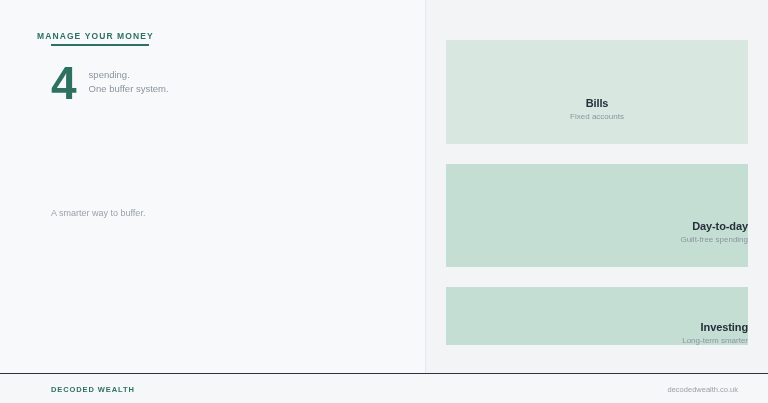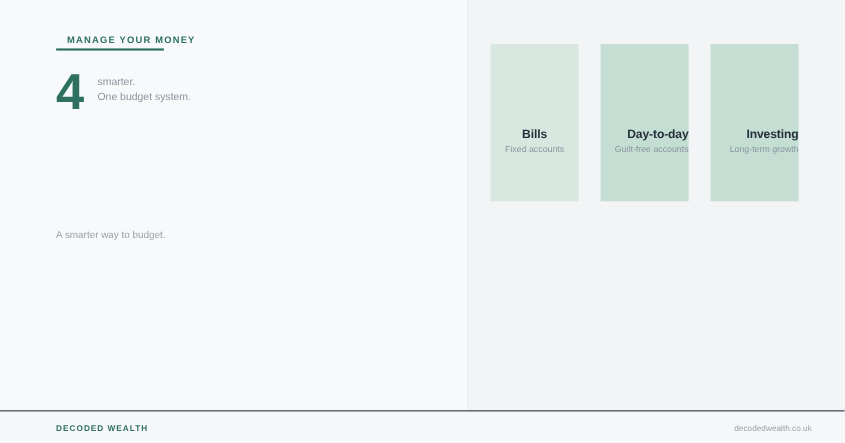--- a/index.html
+++ b/index.html
@@ -44,21 +44,21 @@
     position: absolute;
     left: 426px;
     top: 0;
     right: 0;
     height: 373px;
     background: #f2f4f6;
   }
 
   .eyebrow {
     position: absolute;
-    left: 61px;
+    left: 37px;
     top: 31px;
     font-size: 8.5px;
     font-weight: bold;
     letter-spacing: 1.1px;
     color: #2e7160;
     text-transform: uppercase;
     white-space: nowrap;
   }
   .eyebrow-rule {
     position: absolute;
@@ -112,24 +112,24 @@
     top: 208px;
     font-size: 9px;
     color: #9aa2ab;
   }
 
   
   .tile-grid {
     position: absolute;
     left: 446px;
     top: 40px;
-    width: 280px;
+    width: 302px;
     height: 305px;
     display: grid;
-    grid-template-columns: 1fr 1fr 1fr;
+    grid-template-columns: 1fr;
     grid-template-rows: 1fr 1fr;
     gap: 20px;
   }
   .tile {
     position: relative;
     display: flex;
     flex-direction: column;
     align-items: center;
     justify-content: center;
     padding-top: 34px;
@@ -185,48 +185,48 @@
 <div class="slide">
 
   <div class="left-panel">
 
     <div class="eyebrow">MANAGE YOUR MONEY</div>
     <div class="eyebrow-rule"></div>
 
     <div class="stat-block">
       <div class="stat-number">4</div>
       <div class="stat-lines">
-        <div class="stat-line">smarter.</div>
-        <div class="stat-line">One budget system.</div>
+        <div class="stat-line">spending.</div>
+        <div class="stat-line">One buffer system.</div>
       </div>
     </div>
 
-    <div class="subhead">A smarter way to budget.</div>
+    <div class="subhead">A smarter way to buffer.</div>
 
   </div>
 
   <div class="divider"></div>
   <div class="right-panel"></div>
 
   <div class="tile-grid">
 
     <div class="tile shade-light">
       <div class="tile-title">Bills</div>
       <div class="tile-sub">Fixed accounts</div>
     </div>
 
     <div class="tile shade-dark">
       <div class="tile-title">Day-to-day</div>
-      <div class="tile-sub">Guilt-free accounts</div>
+      <div class="tile-sub">Guilt-free spending</div>
     </div>
 
 
     <div class="tile shade-dark">
       <div class="tile-title">Investing</div>
-      <div class="tile-sub">Long-term growth</div>
+      <div class="tile-sub">Long-term smarter</div>
     </div>
 
   </div>
 
   <div class="footer">
     <div class="footer-left">DECODED WEALTH</div>
     <div class="footer-right">decodedwealth.co.uk</div>
   </div>
 
 </div>

